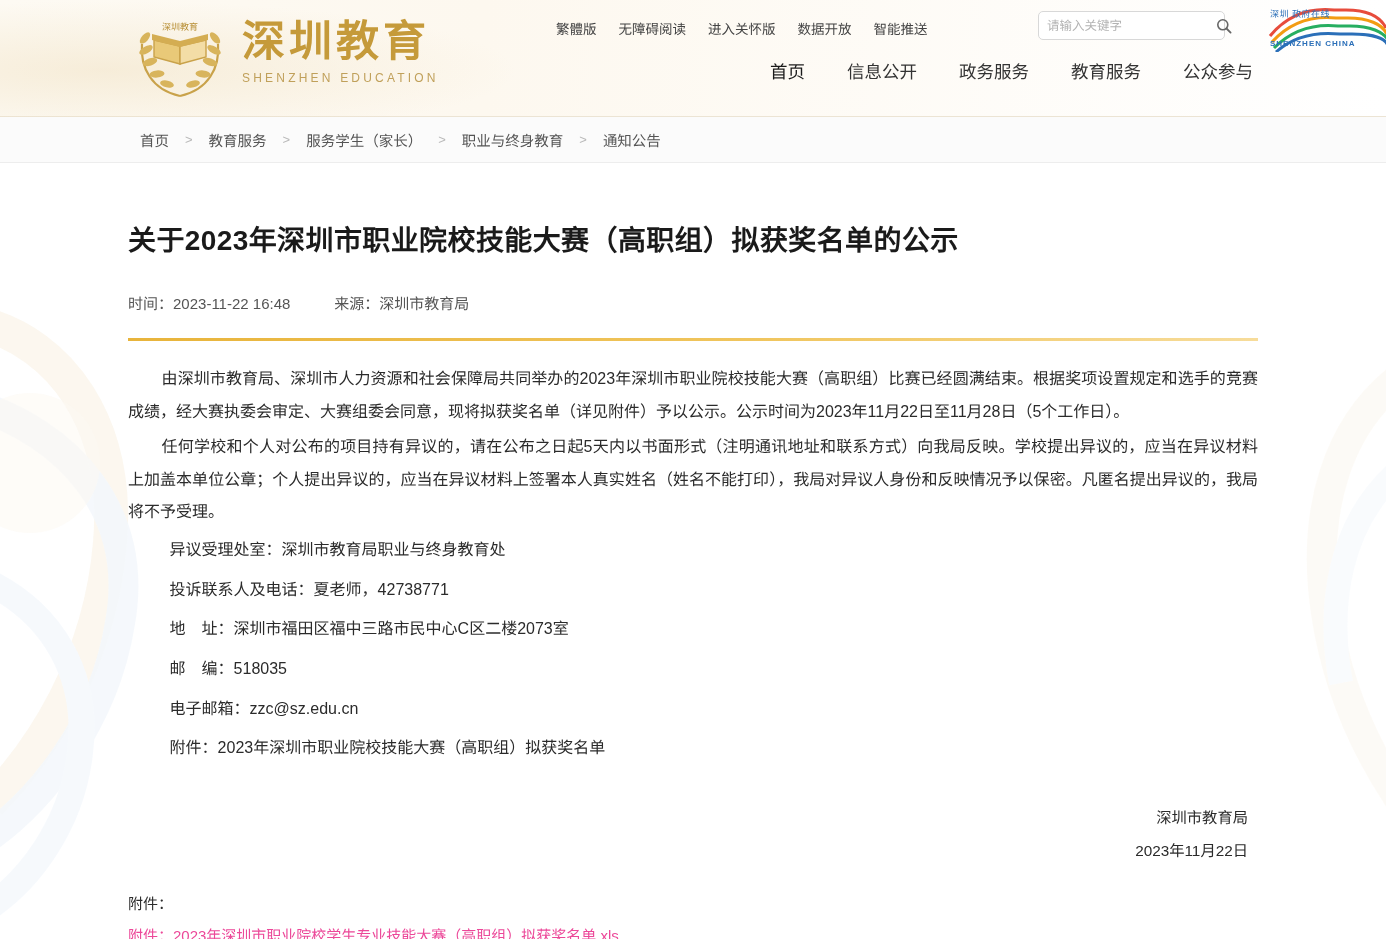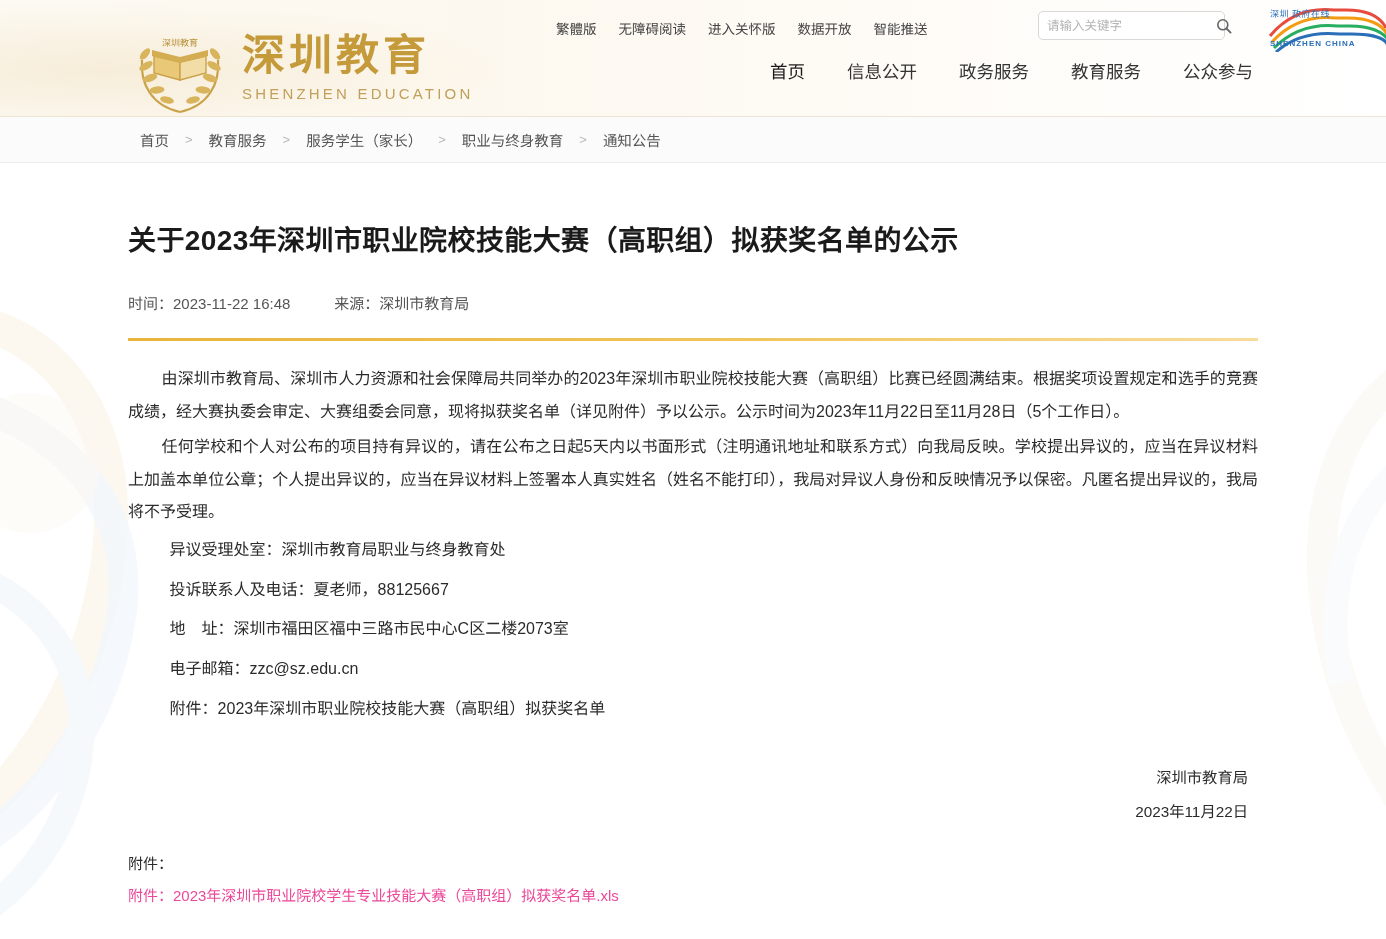--- a/index.html
+++ b/index.html
@@ -17,21 +17,21 @@
     height: 117px;
     background: linear-gradient(to right, #fdfaf3 0%, #fdf8ef 35%, #ffffff 100%);
     border-bottom: 1px solid #ece4d4;
   }
   .header-bg-left {
     position: absolute; left: 0; top: 0; width: 520px; height: 117px;
     background: radial-gradient(ellipse at 20% 60%, rgba(241,226,196,.55) 0%, rgba(255,255,255,0) 70%);
     pointer-events: none;
   }
   .logo-wrap {
-    position: absolute; left: 128px; top: 16px;
+    position: absolute; left: 128px; top: 0;
     display: flex; align-items: center; gap: 10px;
   }
   .logo-emblem {
     width: 104px; height: 104px; position: relative;
   }
   .logo-text-cn {
     font-size: 43px; font-weight: bold; color: #c59a3a;
     letter-spacing: 4px; line-height: 1;
     font-family: "Liberation Serif", "DejaVu Serif", serif;
   }
@@ -177,21 +177,21 @@
         <g>
           <path d="M26 40 L52 46 L52 64 L26 57 Z" fill="#e9c978" stroke="#c9a24a" stroke-width="1.4"></path>
           <path d="M78 40 L52 46 L52 64 L78 57 Z" fill="#f3dda6" stroke="#c9a24a" stroke-width="1.4"></path>
           <path d="M24 34 L52 41 L80 34 L80 40 L52 47 L24 40 Z" fill="#d4ad52"></path>
         </g>
         <text x="52" y="30" text-anchor="middle" font-size="9" fill="#b88f35" font-family="'Liberation Serif', serif">深圳教育</text>
       </svg>
     </div>
     <div>
       <div class="logo-text-cn">深圳教育</div>
-      <div class="logo-text-en" style="color:#c0a05a;font-size:15px;letter-spacing:3.2px;text-align:center;">SHENZHEN EDUCATION</div>
+      <div class="logo-text-en" style="color:#c0a05a;font-size:12px;letter-spacing:3.2px;text-align:center;">SHENZHEN EDUCATION</div>
     </div>
   </div>
 
   <div class="top-links">
     <span>繁體版</span>
     <span>无障碍阅读</span>
     <span>进入关怀版</span>
     <span>数据开放</span>
     <span>智能推送</span>
   </div>
@@ -265,22 +265,23 @@
       <span>来源：</span><span>深圳市教育局</span>
     </div>
   </div>
 
   <div class="gold-rule"></div>
 
   <div class="body-text">
     <p class="indent">由深圳市教育局、深圳市人力资源和社会保障局共同举办的2023年深圳市职业院校技能大赛（高职组）比赛已经圆满结束。根据奖项设置规定和选手的竞赛成绩，经大赛执委会审定、大赛组委会同意，现将拟获奖名单（详见附件）予以公示。公示时间为2023年11月22日至11月28日（5个工作日）。</p>
     <p class="indent">任何学校和个人对公布的项目持有异议的，请在公布之日起5天内以书面形式（注明通讯地址和联系方式）向我局反映。学校提出异议的，应当在异议材料上加盖本单位公章；个人提出异议的，应当在异议材料上签署本人真实姓名（姓名不能打印），我局对异议人身份和反映情况予以保密。凡匿名提出异议的，我局将不予受理。</p>
     <p class="info-line">异议受理处室：深圳市教育局职业与终身教育处</p>
-    <p class="info-line">投诉联系人及电话：夏老师，88125667</p>
+    <p class="info-line">投诉联系人及电话：夏老师，42738771</p>
     <p class="info-line">地　址：深圳市福田区福中三路市民中心C区二楼2073室</p>
+    <p class="info-line">邮　编：518035</p>
     <p class="info-line">电子邮箱：zzc@sz.edu.cn</p>
     <p class="info-line">附件：2023年深圳市职业院校技能大赛（高职组）拟获奖名单</p>
   </div>
 
   <div class="sign">
     <div>深圳市教育局</div>
     <div>2023年11月22日</div>
   </div>
 
   <div class="attach-block">

